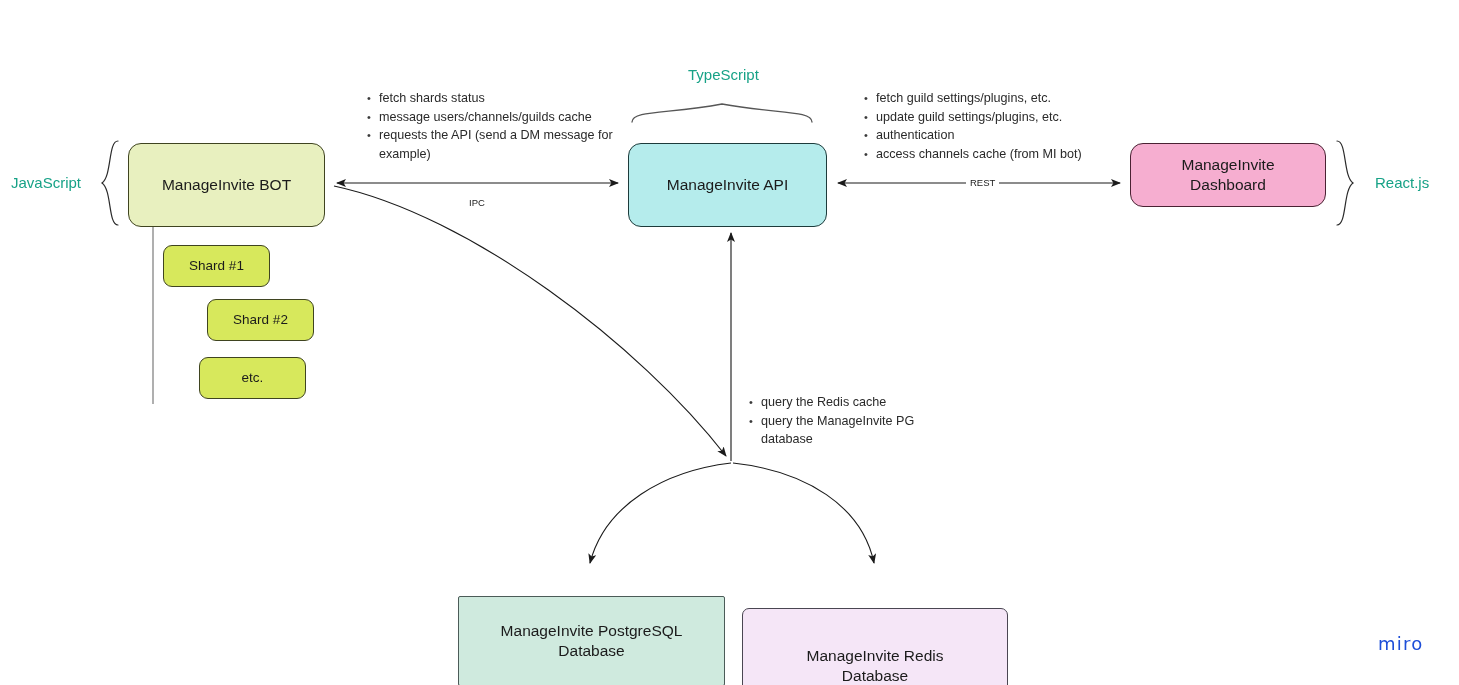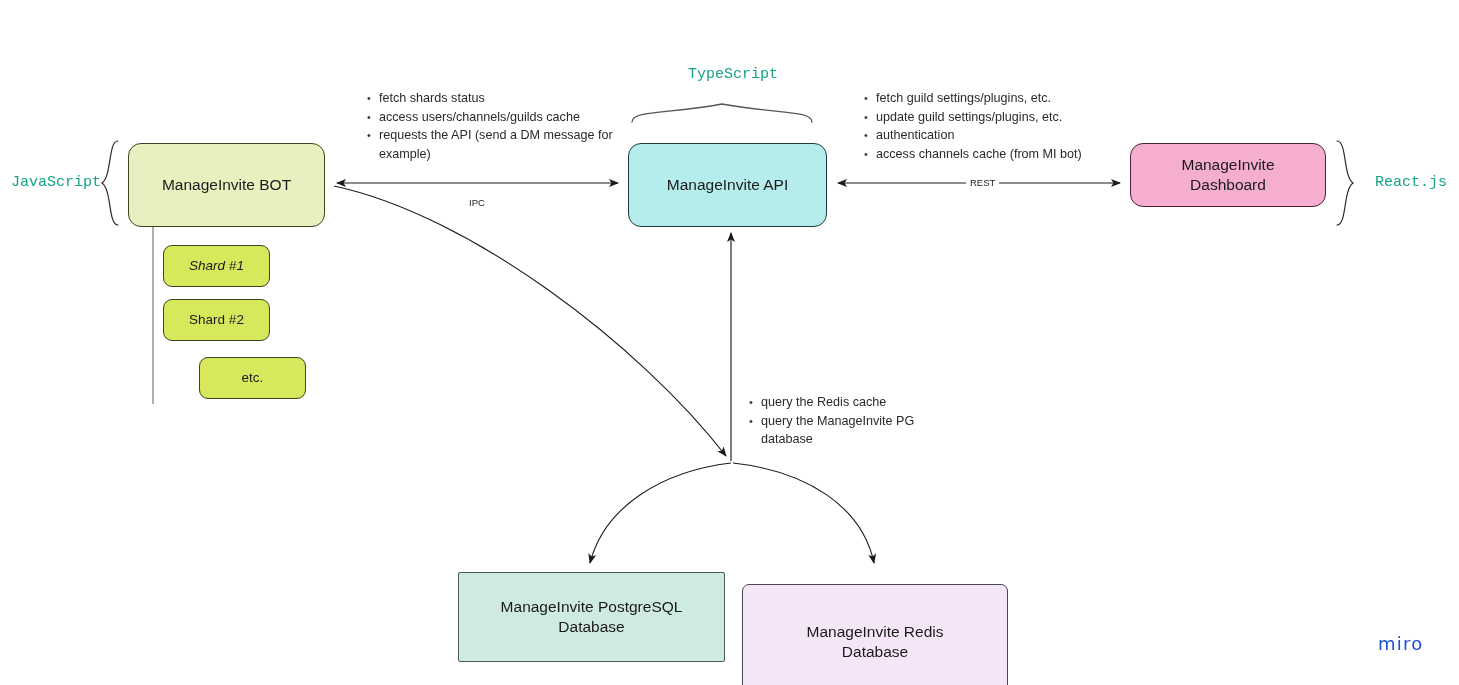--- a/index.html
+++ b/index.html
@@ -38,20 +38,21 @@
     color: #1b1b1b;
     line-height: 1.28;
   }
   .node-rounded {
     border: 1.6px solid #3d3d18;
     border-radius: 13px;
   }
   .node-sharp {
     border: 1.8px solid #4a5a57;
     border-radius: 2px;
+    margin-top: 24px;
   }
 
   .bot-box {
     left: 128px; top: 143px;
     width: 197px; height: 84px;
     background: #e8f0bf;
     border-color: #3f4420;
     font-size: 15.5px;
   }
   .api-box {
@@ -70,22 +71,22 @@
   }
 
   .shard-box {
     left: 163px;
     width: 107px; height: 42px;
     background: #d7e85c;
     border: 1.6px solid #3f4420;
     border-radius: 9px;
     font-size: 13.5px;
   }
-  .shard-1 { top: 245px; font-style: italic; }
-  .shard-2 { top: 299px; }
+  .shard-1 { top: 245px; }
+  .shard-2 { top: 299px; margin-left: 44px; }
   .shard-3 { top: 357px; margin-left: 36px; }
 
   .pg-box {
     left: 458px; top: 572px;
     width: 267px; height: 90px;
     background: #cfeade;
     border-color: #4b5b58;
     font-size: 15.5px;
   }
   .redis-box {
@@ -96,21 +97,20 @@
     font-size: 15.5px;
     border-radius: 7px;
   }
 
   
   .lang-label {
     position: absolute;
     color: #17a287;
     font-size: 15px;
     white-space: nowrap;
-    font-family: Liberation Mono, monospace;
   }
   .lang-js     { left: 11px;  top: 174px; }
   .lang-ts     { left: 688px; top: 66px;  }
   .lang-react  { left: 1375px; top: 174px; }
 
   .bullets {
     position: absolute;
     font-size: 12.6px;
     color: #2a2a2a;
     line-height: 18.5px;
@@ -240,21 +240,21 @@
 
   <div class="edge-label lbl-rest">REST</div>
 
   <div class="bullets bul-left">
       <div class="row">
         <span class="dot">•</span>
         <span class="txt">fetch shards status</span>
       </div>
       <div class="row">
         <span class="dot">•</span>
-        <span class="txt">access users/channels/guilds cache</span>
+        <span class="txt">message users/channels/guilds cache</span>
       </div>
       <div class="row">
         <span class="dot">•</span>
         <span class="txt">requests the API (send a DM message for example)</span>
       </div>
     </div>
 
   <div class="bullets bul-right">
       <div class="row">
         <span class="dot">•</span>

